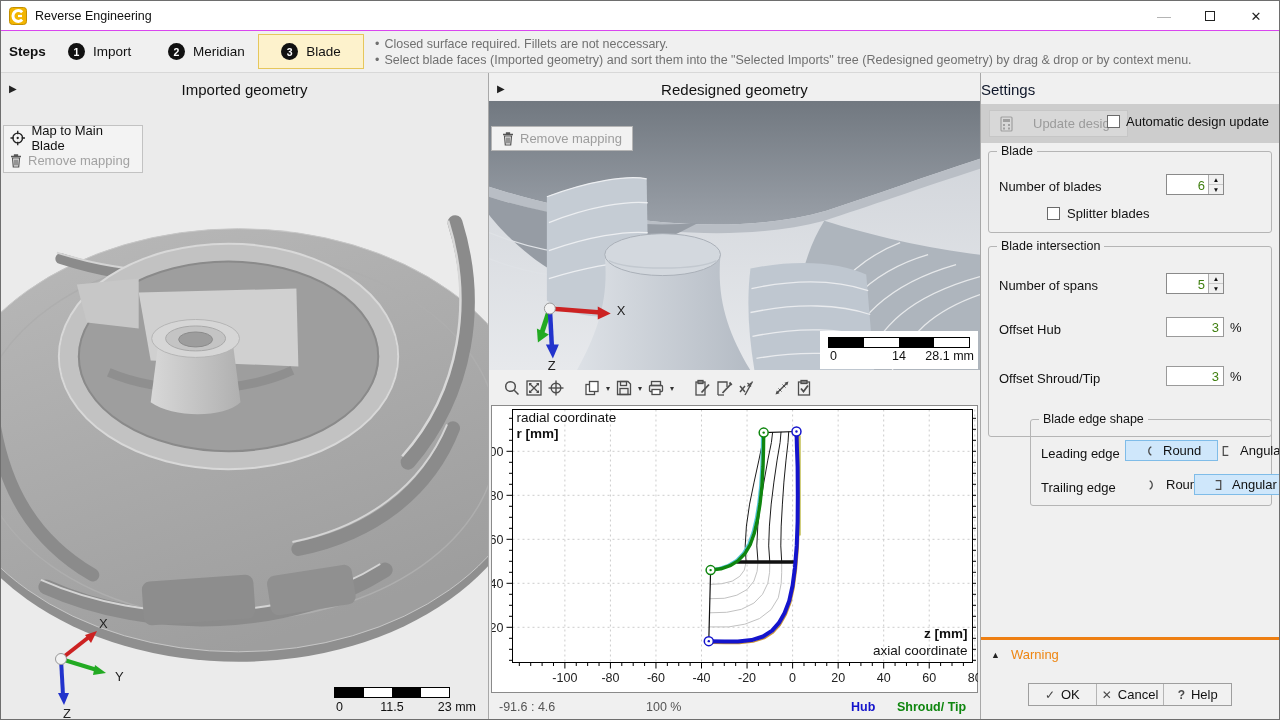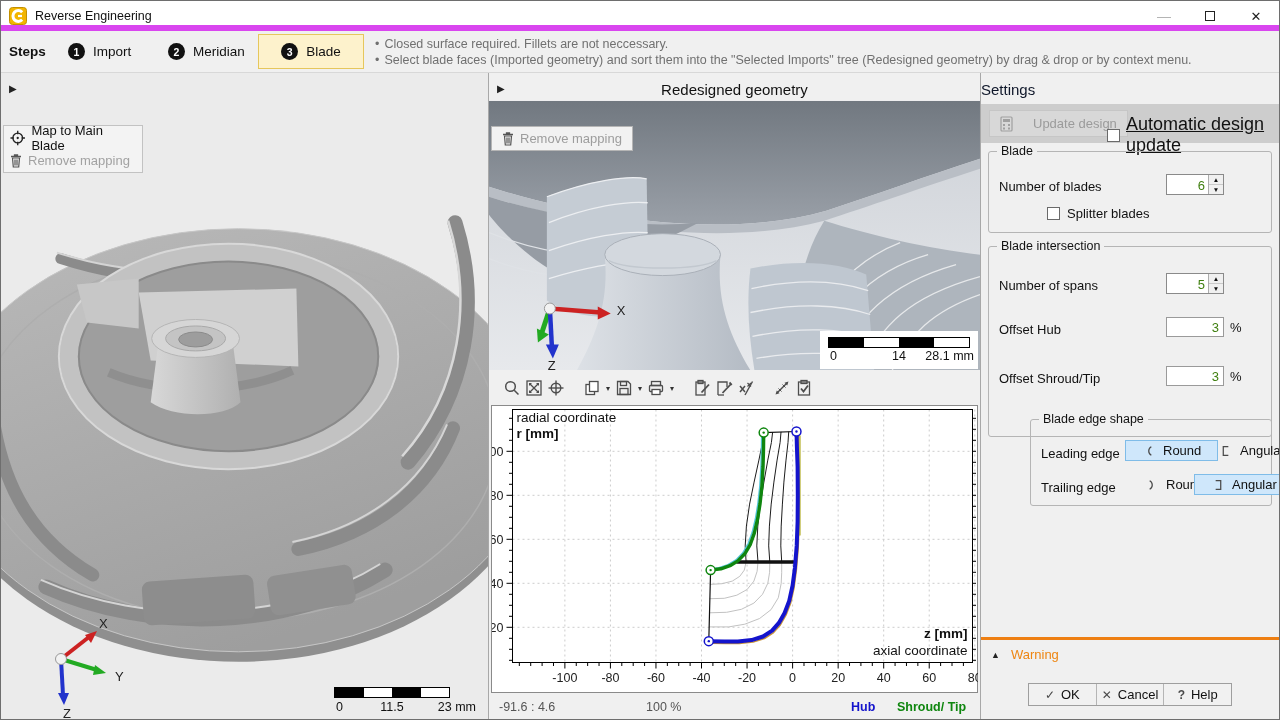--- a/index.html
+++ b/index.html
@@ -1,20 +1,20 @@
 <!DOCTYPE html>
 <html><head>
 <meta charset="utf-8">
 <style>
   html,body{margin:0;padding:0;background:#9a9a9a;font-family:"Liberation Sans",sans-serif;}
   *{box-sizing:border-box;}
   .window{position:relative;width:1280px;height:720px;background:#f0f0f0;border:1px solid #6e6e6e;overflow:hidden;}
 
   
-  .titlebar{position:relative;height:30px;background:#ffffff;border-bottom:6px solid #d946ef;display:flex;align-items:center;text-align:right;}
+  .titlebar{position:relative;height:30px;background:#ffffff;border-bottom:1px solid #d946ef;display:flex;align-items:center;text-align:right;}
   .app-logo{position:absolute;left:8px;top:6px;width:18px;height:18px;}
   .app-title{position:absolute;left:34px;top:8px;font-size:12.5px;color:#111;}
   .win-controls{position:absolute;right:0;top:0;height:30px;display:flex;}
   .win-btn{width:46px;height:30px;display:flex;align-items:center;justify-content:center;font-size:13px;color:#222;}
   .win-btn.min{color:#b4b4b4;font-size:14px;}
   .max-box{width:10px;height:10px;border:1.3px solid #222;display:inline-block;}
 
   
   .stepsbar{position:relative;height:42px;background:#f0f0f0;border-bottom:1px solid #d8d8d8;}
   .steps-label{position:absolute;left:8px;top:13px;font-size:13.5px;font-weight:bold;color:#111;}
@@ -66,21 +66,21 @@
   .plot-status{position:relative;height:24px;font-size:12.5px;color:#555;}
   .ps-cursor{position:absolute;left:10px;top:7px;}
   .ps-zoom{position:absolute;left:157px;top:7px;}
   .ps-hub{position:absolute;left:362px;top:7px;font-weight:bold;}
   .ps-shroud{position:absolute;left:408px;top:7px;font-weight:bold;}
 
   
   .set-head{position:absolute;top:8px;left:0;right:0;text-align:left;font-size:15px;color:#0f172a;}
   .band{position:absolute;top:31px;left:0;right:0;height:39px;background:#cdcdcd;}
   .upd-btn{position:absolute;left:8px;top:6px;height:27px;display:flex;align-items:center;gap:20px;padding:0 10px;background:#d8d8d8;border:1px solid #c6c6c6;font-size:13px;color:#9b9b9b;}
-  .auto-upd{position:absolute;left:126px;top:10px;display:flex;align-items:center;gap:6px;font-size:18px;color:#111;text-decoration:underline;}
+  .auto-upd{position:absolute;left:126px;top:10px;display:flex;align-items:center;gap:6px;font-size:13px;color:#111;}
   .cb{width:13px;height:13px;background:#fff;border:1px solid #6a6a6a;flex:0 0 auto;}
   .group{position:absolute;left:7px;right:7px;border:1px solid #b5b5b5;border-radius:3px;}
   .gtitle{position:absolute;top:-8px;left:8px;background:#f0f0f0;padding:0 4px;font-size:12.5px;color:#111;}
   .g-blade{top:78px;height:82px;}
   .g-int{top:173px;height:191px;}
   .g-edge{top:346px;height:87px;margin-left:42px;}
   .glabel{position:absolute;left:10px;font-size:13px;color:#111;}
   .spin{position:absolute;width:58px;height:21px;border:1px solid #8a8a8a;background:#fff;display:flex;}
   .spin .val{flex:1;text-align:right;font-size:13px;color:#3f7f0f;padding:3px 3px 0 0;}
   .spin-btns{width:15px;display:flex;flex-direction:column;border-left:1px solid #adadad;}
@@ -143,20 +143,21 @@
     <div class="steps-info">
       <div><span class="bullet">•</span><span>Closed surface required. Fillets are not neccessary.</span></div>
       <div><span class="bullet">•</span><span>Select blade faces (Imported geometry) and sort them into the "Selected Imports" tree (Redesigned geometry) by drag &amp; drop or by context menu.</span></div>
     </div>
   </div>
 
   <div class="main">
 
     <section class="panel-left">
       <span class="collapse">▶</span>
+      <div class="phead">Imported geometry</div>
 
       <svg class="scene-svg" viewBox="0 0 488 648">
         <defs>
           <linearGradient id="discG" x1="0" y1="0" x2="0.5" y2="1">
             <stop offset="0" stop-color="#bababa"></stop>
               <stop offset="1" stop-color="#9e9e9e"></stop>
           </linearGradient>
           <linearGradient id="hubG" x1="0" y1="0" x2="1" y2="0">
             <stop offset="0" stop-color="#d8d8d8"></stop>
               <stop offset="1" stop-color="#b0b0b0"></stop>

